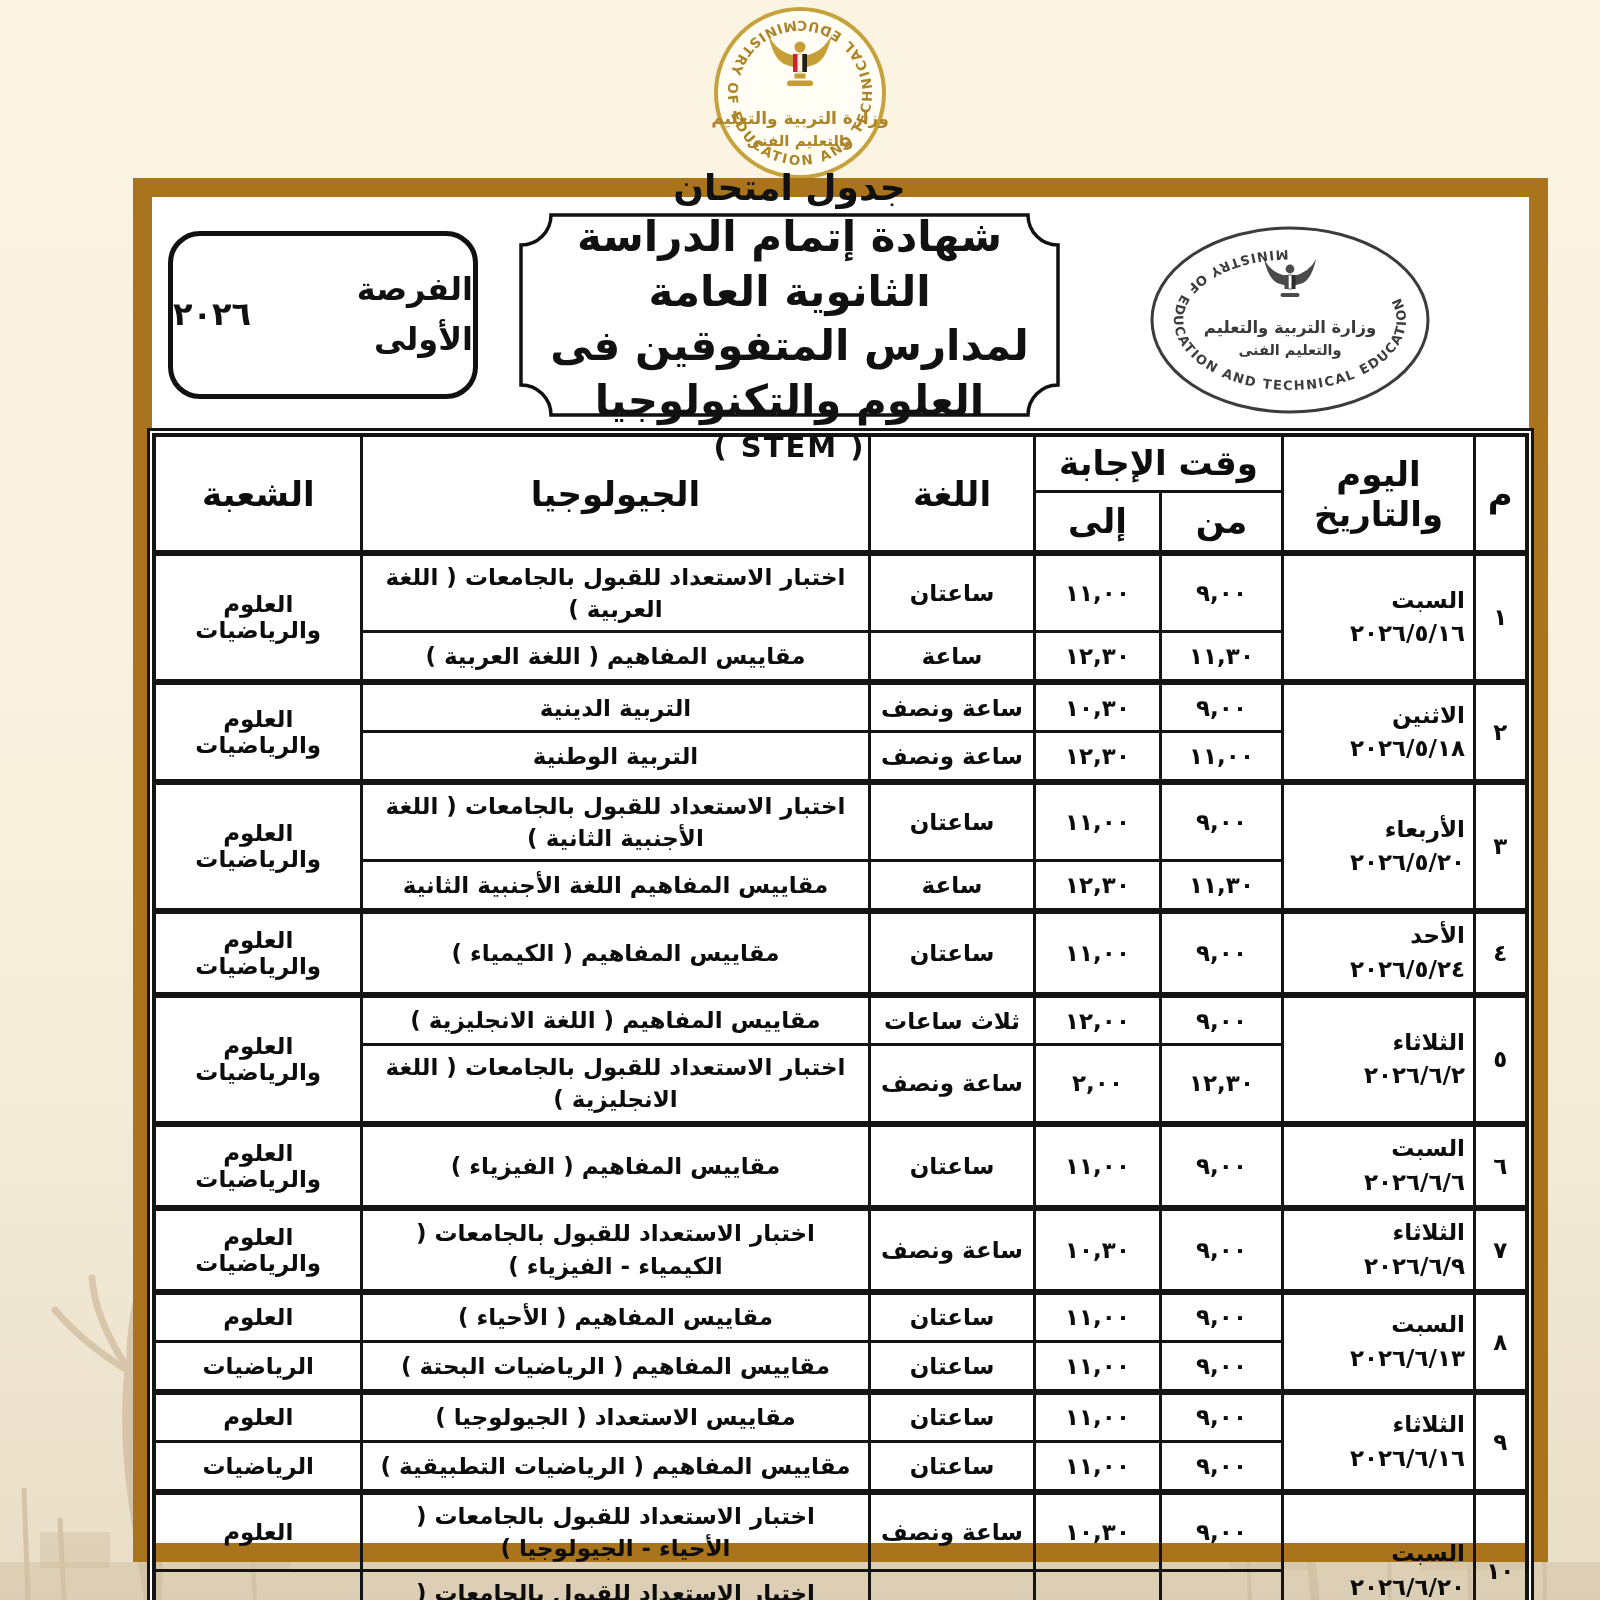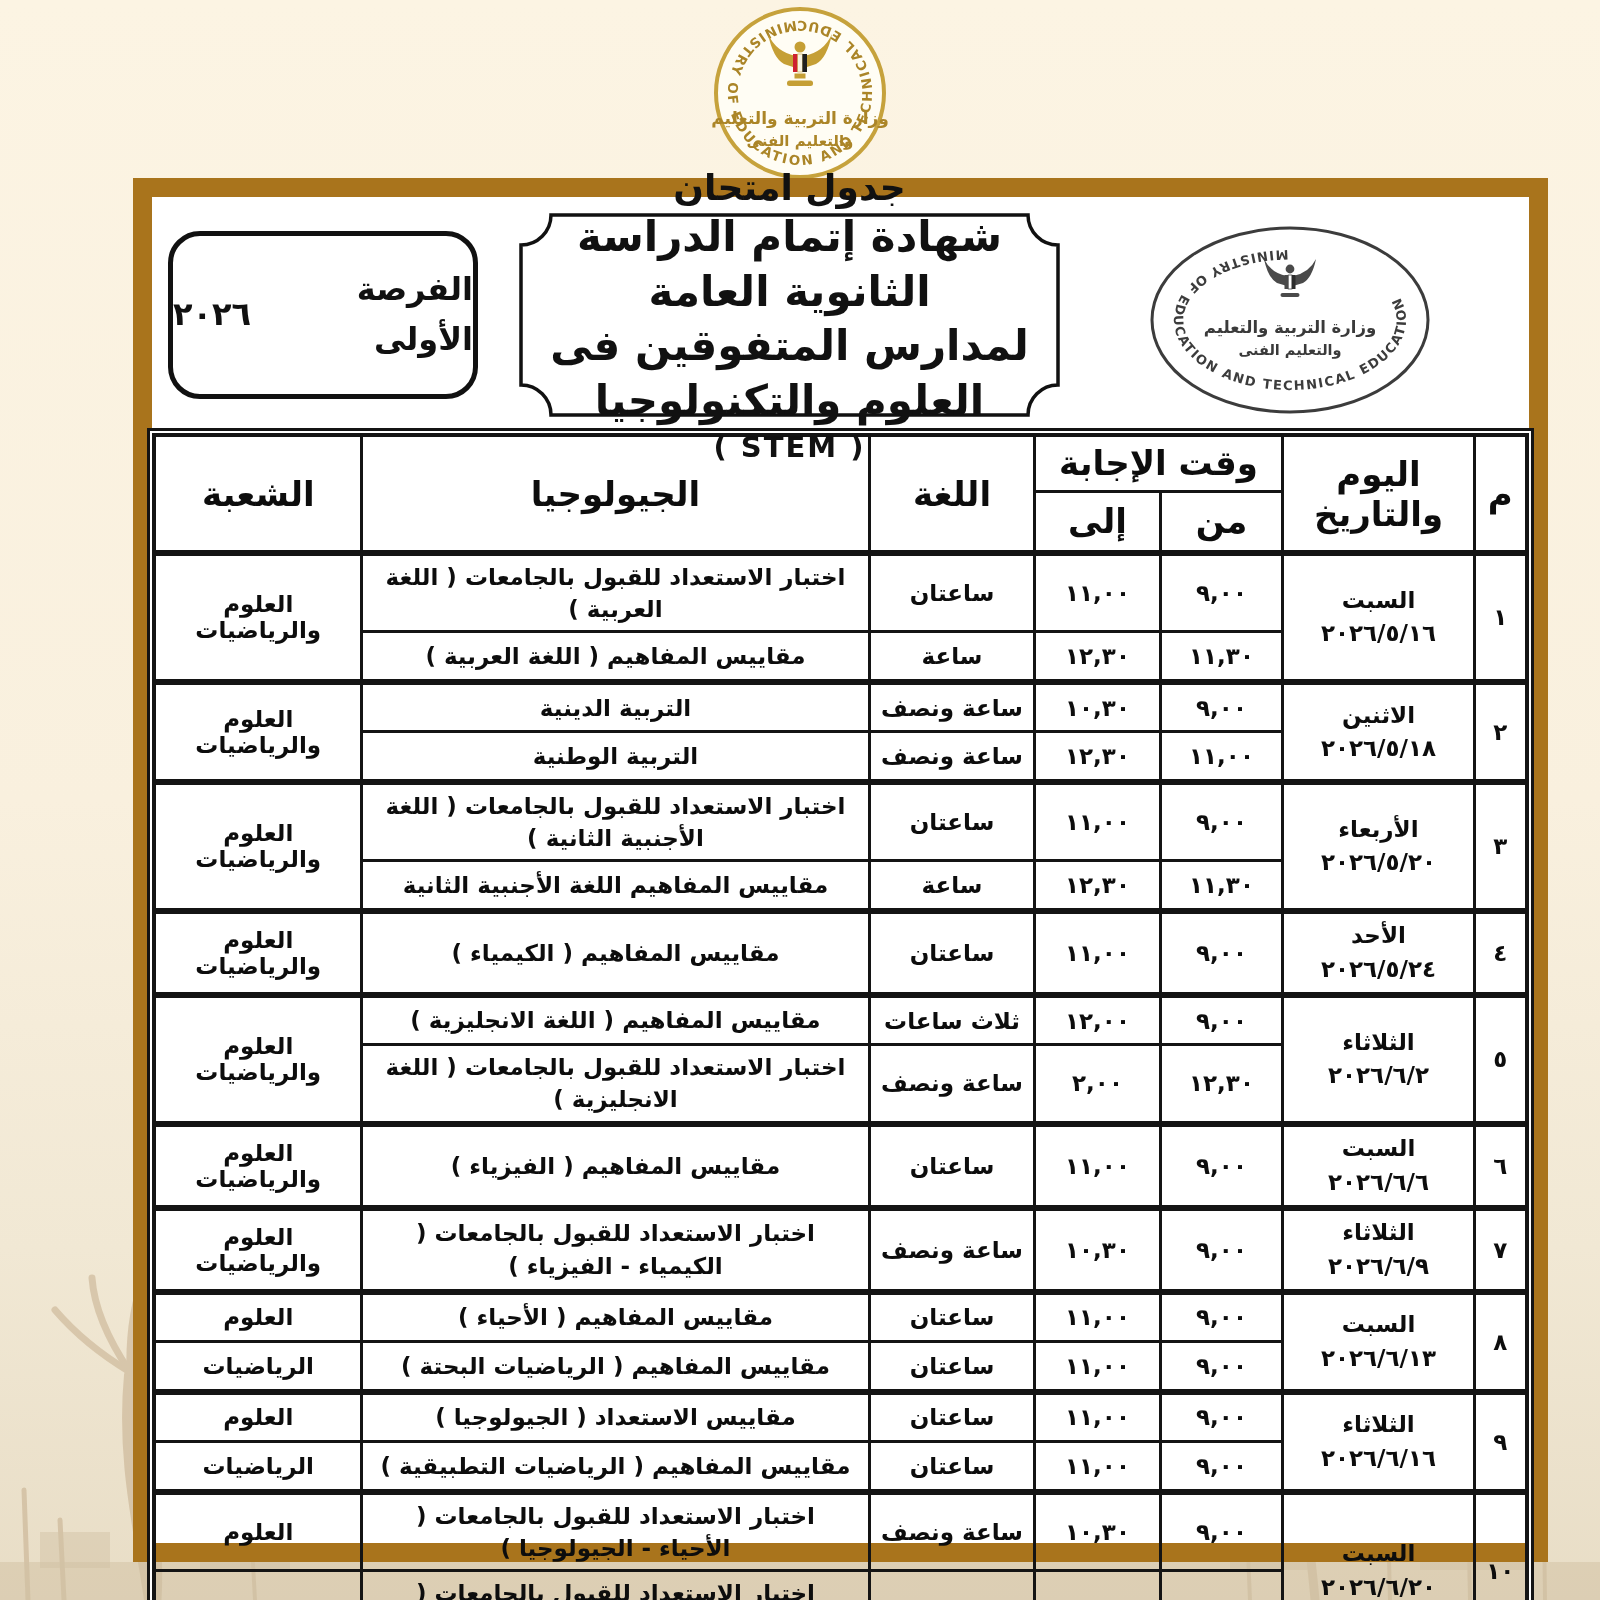--- a/index.html
+++ b/index.html
@@ -41,21 +41,21 @@
   th, td { border:3px solid #141414; text-align:center; vertical-align:middle; padding:4px 8px; }
   thead th { font-size:34px; font-weight:bold; }
   thead tr.head-top { height:56px; }
   thead tr.head-sub { height:62px; }
   thead { border-bottom:4px solid #141414; }
   tbody tr { height:50px; }
   tbody tr.row-single { height:84px; }
   tbody tr.group-start > td { border-top-width:6px; }
   tbody td { font-size:23px; font-weight:bold; }
   td.col-subject { line-height:1.4; padding:5px 14px;text-align:center; }
-  td.col-day { line-height:1.45; }
+  td.col-day { line-height:1.45;text-align:right; }
   .day-name, .day-date { font-size:23px; font-weight:bold; }
 </style>
 </head>
 <body>
 
 <div class="page">
 
   <svg class="watermark" viewBox="0 0 1600 440" aria-hidden="true">
     <g stroke="#c2a987" fill="none" stroke-linecap="round">
       <path d="M150,440 C140,370 122,300 130,215" stroke-width="12"></path>

